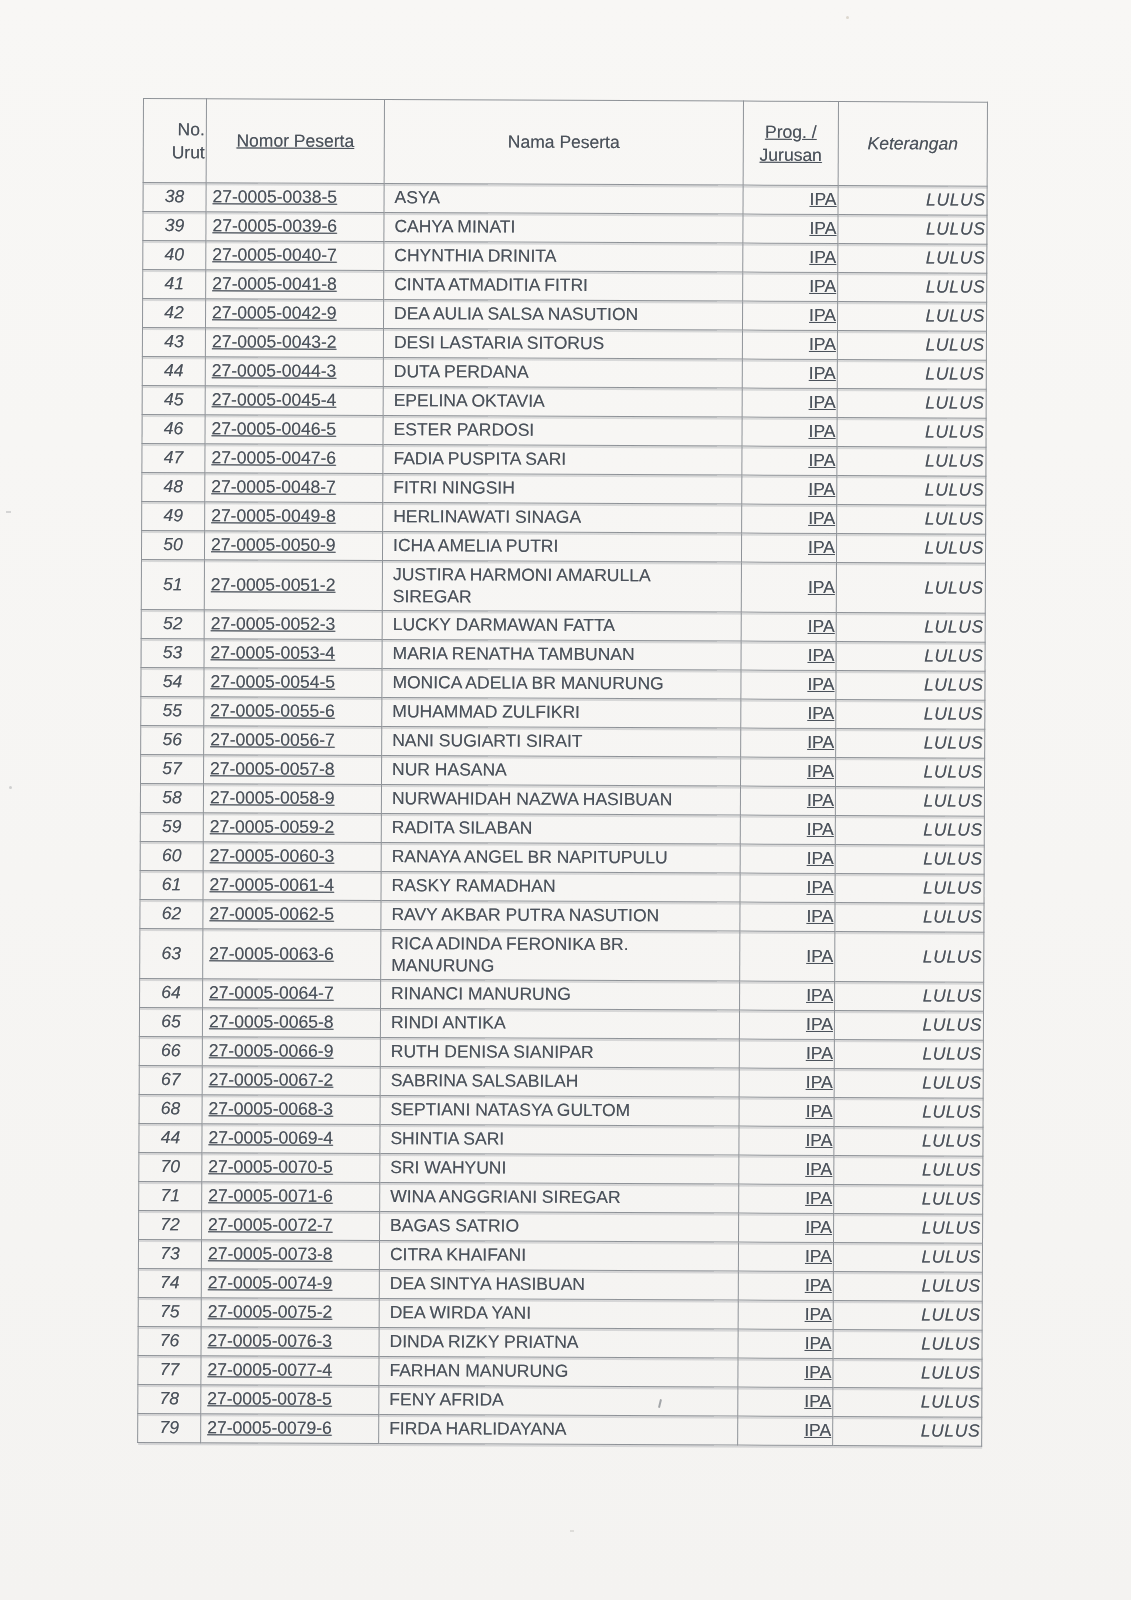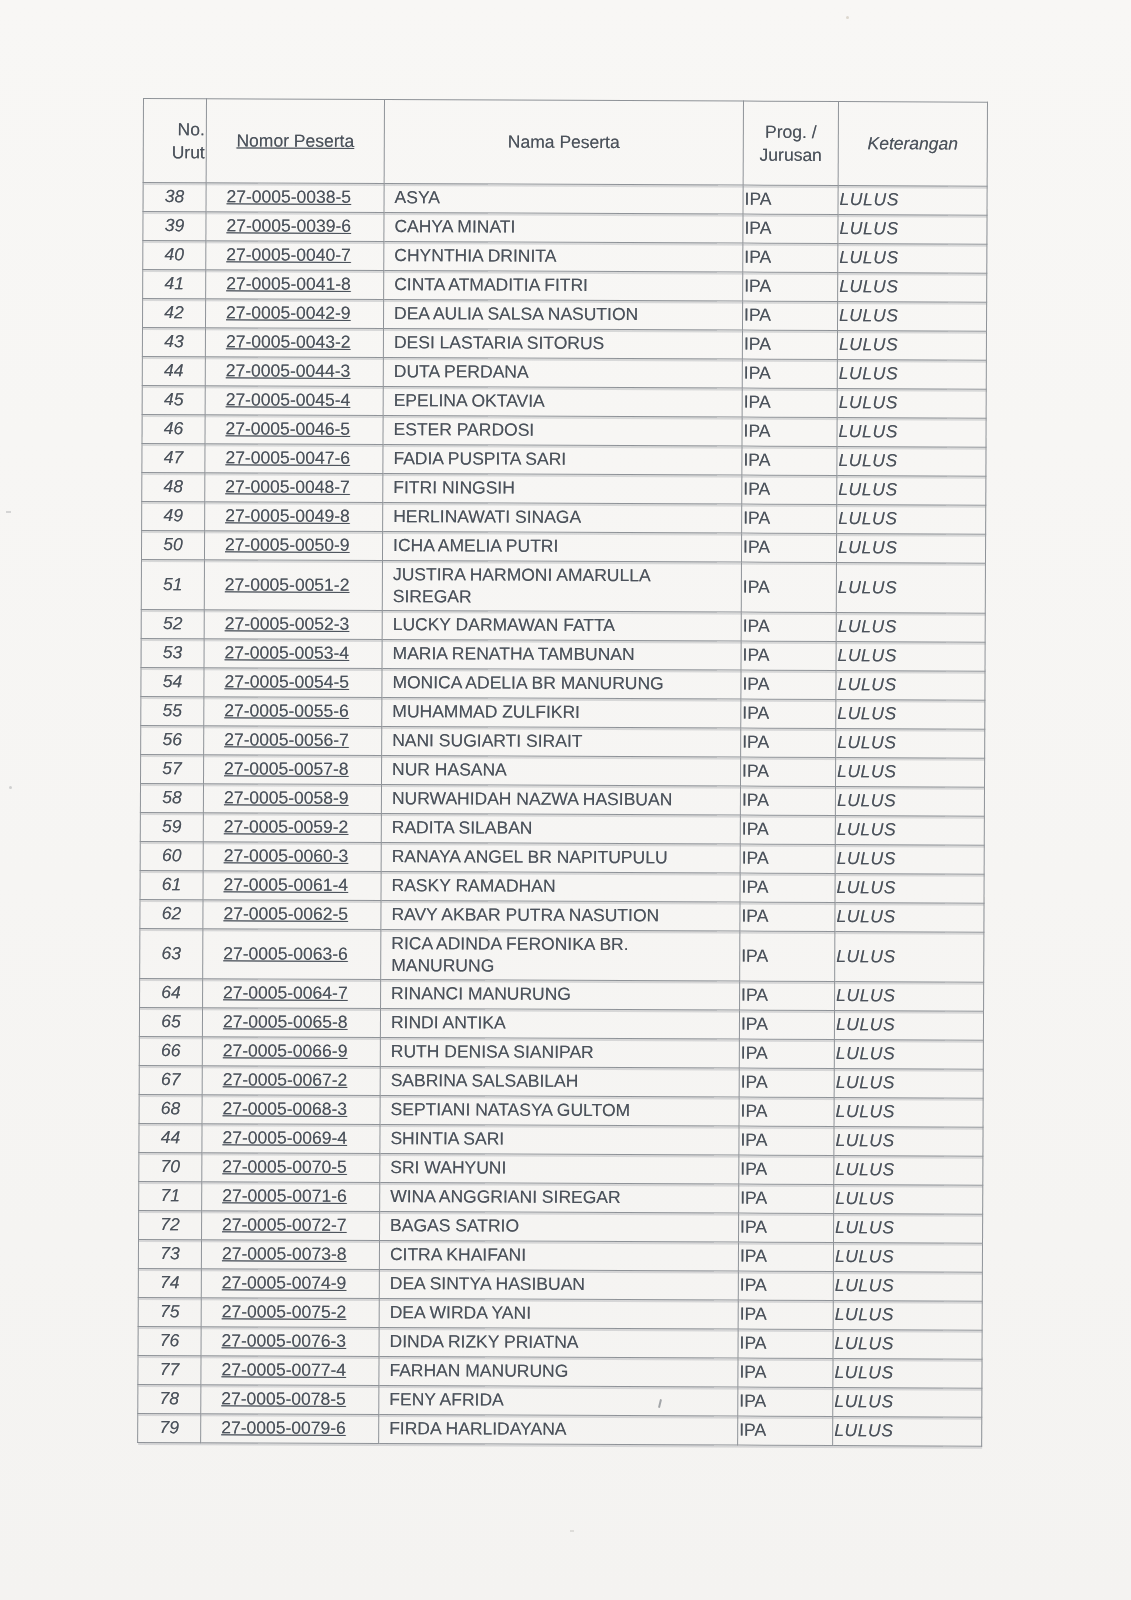--- a/index.html
+++ b/index.html
@@ -54,41 +54,41 @@
     line-height: 1.3;
   }
   td {
     font-size: 17.5px;
     vertical-align: middle;
     line-height: 1.22;
   }
   .col-no   { width: 60px; text-align: right; }
   .col-nomor{ width: 175px; text-decoration: underline; }
   .col-nama { width: 356px; }
-  .col-prog { width: 92px; }
+  .col-prog { width: 92px; text-decoration: underline; }
   .col-ket  { width: 146px; font-style: italic; }
   td.col-no {
     text-align: center;
     font-style: italic;
   }
   td.col-nomor {
     text-align: left;
-    padding-left: 20px;
+    padding-left: 6px;
   }
   td.col-nama {
     text-align: left;
     padding-left: 10px;
     padding-right: 14px;
     white-space: pre-line;
   }
   td.col-prog {
-    text-align: left;
+    text-align: right;
   }
   td.col-ket {
-    text-align: left;
+    text-align: right;
     letter-spacing: 0.6px;
     border-radius: 14px;
   }
   
   .artifact {
     position: absolute;
     pointer-events: none;
   }
   .a1 { left: 846px; top: 16px; width: 3px; height: 3px; border-radius: 50%; background: rgba(186, 178, 160, 0.45); }
   .a2 { left: 6px; top: 511px; width: 5px; height: 2px; background: rgba(150, 152, 155, 0.35); }

